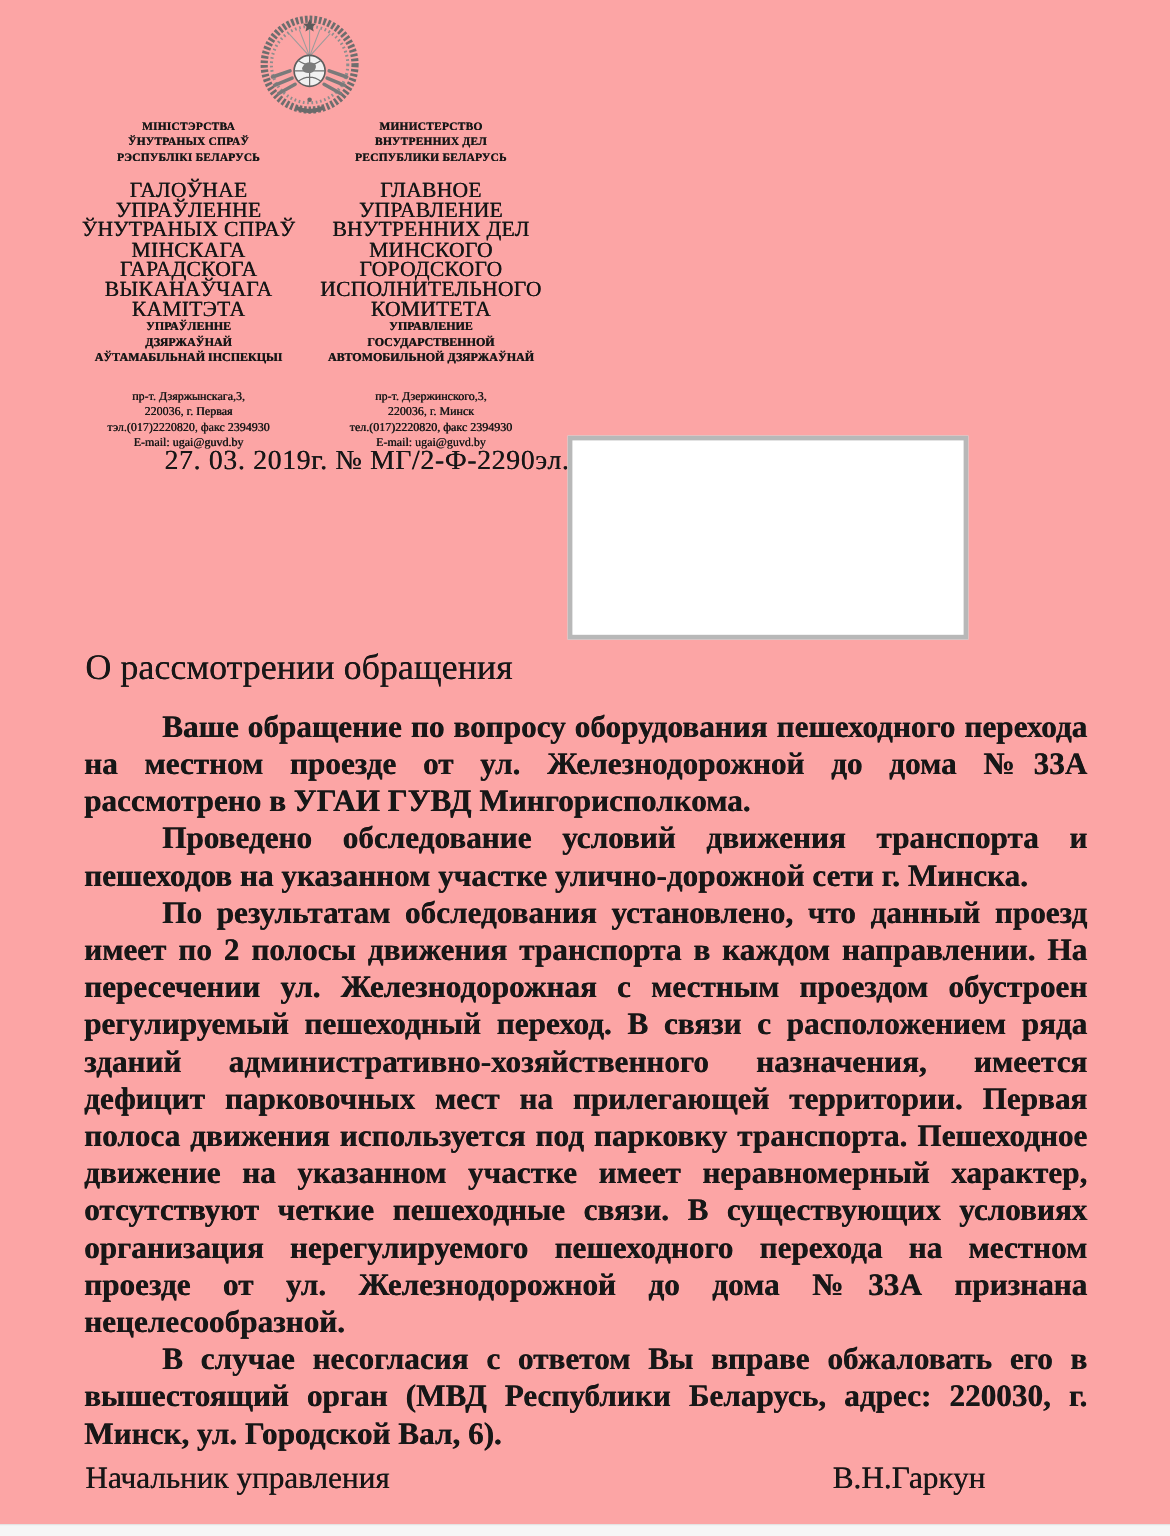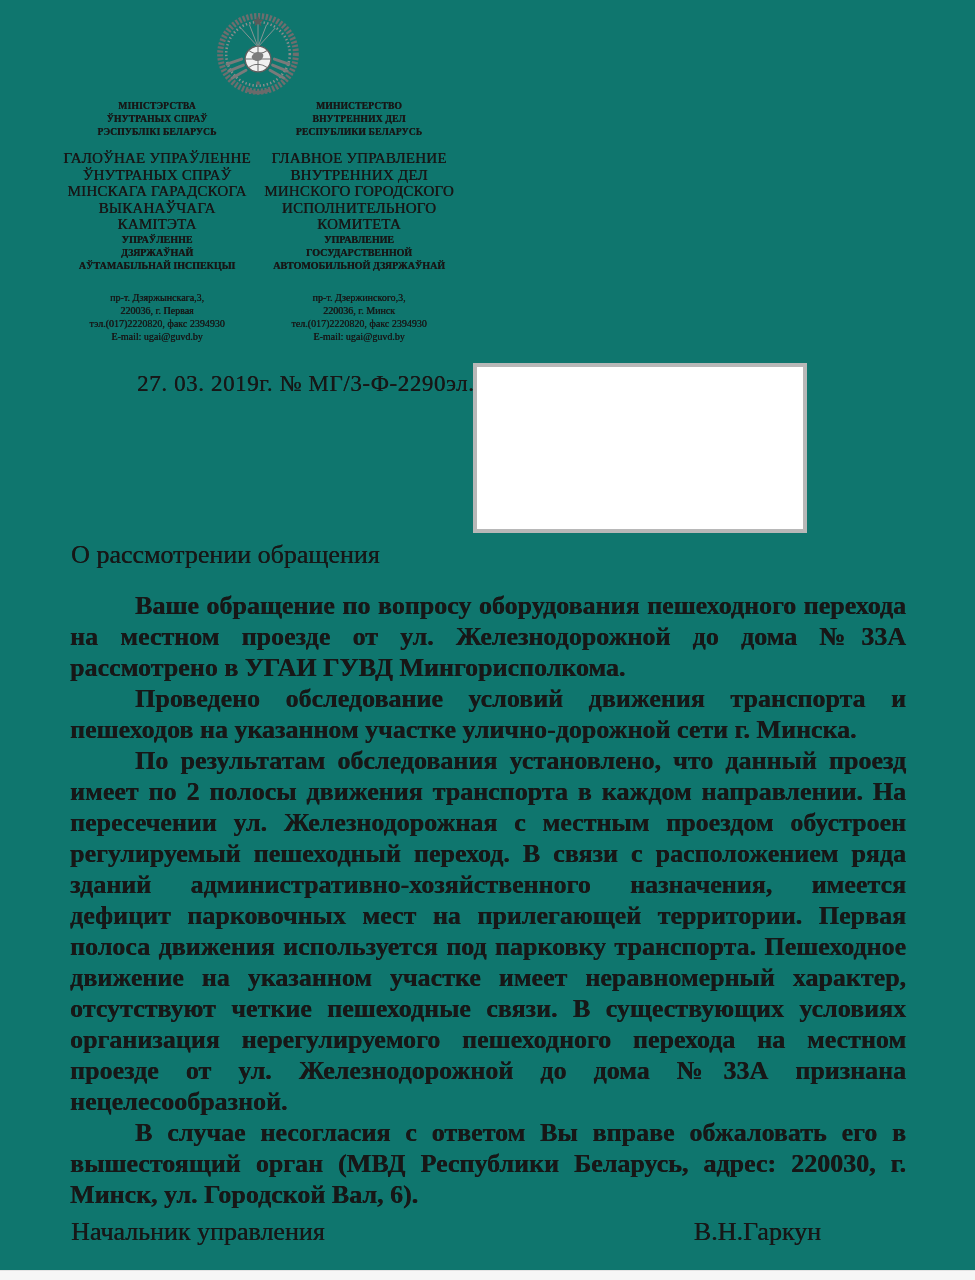--- a/index.html
+++ b/index.html
@@ -1,39 +1,39 @@
 <!DOCTYPE html>
 <html><head>
 <meta charset="utf-8">
 <style>
   html,body { margin:0; padding:0; background:#fff; }
   .page {
-    position:relative; width:975px; height:1280px; background:#0f766e;
+    position:relative; width:975px; height:1280px; background:#fca5a5;
     font-family:"Liberation Serif","DejaVu Serif",serif;
     color:#171717; overflow:hidden;
     text-shadow:0.35px 0 0 currentColor; 
   }
 
   
   .letterhead { position:absolute; left:62px; top:0; width:392px; text-align:center; }
   .emblem { width:86px; height:88px; margin:9px auto 3px; }
   .lh-cols { display:flex; gap:12px; }
   .lh-col { flex:1; min-width:0; }
   .ministry { font-size:9.5px; font-weight:bold; line-height:13px; letter-spacing:.2px; }
-  .dept     { margin-top:11px; font-size:15px; line-height:16.5px; letter-spacing:.2px; }
+  .dept     { margin-top:11px; font-size:18px; line-height:16.5px; letter-spacing:.2px; }
   .division { font-size:10px; font-weight:bold; line-height:13px; }
   .contact  { margin-top:19px; font-size:10px; line-height:13px; }
 
   
   .ref-line  { position:absolute; left:137px; top:371px; font-size:23px; letter-spacing:.6px; white-space:nowrap; }
   .stamp-box { position:absolute; left:473px; top:363px; width:326px; height:162px;
                border:4px solid #b8b8b8; background:#fff; }
 
   
-  .subject   { position:absolute; left:71px; top:540px; font-size:26px; white-space:nowrap; }
+  .subject   { position:absolute; left:71px; top:540px; font-size:30px; white-space:nowrap; }
   .body-text { position:absolute; left:70px; top:590px; width:836px;
                font-size:26px; line-height:31px; text-align:justify;font-weight:bold; }
   .body-text p { margin:0; text-indent:65px; }
 
   .signature { position:absolute; left:71px; top:1204px; width:836px;
                display:flex; justify-content:space-between; font-size:26px;margin-top:13px; }
   .signature .sig-name { padding-right:86px; }
 
   .bottom-strip { position:absolute; left:0; bottom:0; width:100%; height:9px;
                   background:#f6f6f6; border-top:1px solid #e4e4e4; }
@@ -119,21 +119,21 @@
         <div class="contact">
             <div>пр-т. Дзержинского,3,</div>
             <div>220036, г. Минск</div>
             <div>тел.(017)2220820, факс 2394930</div>
             <div>E-mail: ugai@guvd.by</div>
           </div>
       </div>
     </div>
   </header>
 
-  <div class="ref-line">27. 03. 2019г. № МГ/3-Ф-2290эл.</div>
+  <div class="ref-line">27. 03. 2019г. № МГ/2-Ф-2290эл.</div>
 
   <div class="stamp-box"></div>
 
   <div class="subject">О рассмотрении обращения</div>
 
   <main class="body-text">
       <p>Ваше обращение по вопросу оборудования пешеходного перехода на местном проезде от ул. Железнодорожной до дома №33А рассмотрено в УГАИ ГУВД Мингорисполкома.</p>
       <p>Проведено обследование условий движения транспорта и пешеходов на указанном участке улично-дорожной сети г. Минска.</p>
       <p>По результатам обследования установлено, что данный проезд имеет по 2 полосы движения транспорта в каждом направлении. На пересечении ул. Железнодорожная с местным проездом обустроен регулируемый пешеходный переход. В связи с расположением ряда зданий административно-хозяйственного назначения, имеется дефицит парковочных мест на прилегающей территории. Первая полоса движения используется под парковку транспорта. Пешеходное движение на указанном участке имеет неравномерный характер, отсутствуют четкие пешеходные связи. В существующих условиях организация нерегулируемого пешеходного перехода на местном проезде от ул. Железнодорожной до дома №33А признана нецелесообразной.</p>
       <p>В случае несогласия с ответом Вы вправе обжаловать его в вышестоящий орган (МВД Республики Беларусь, адрес: 220030, г. Минск, ул. Городской Вал, 6).</p>

